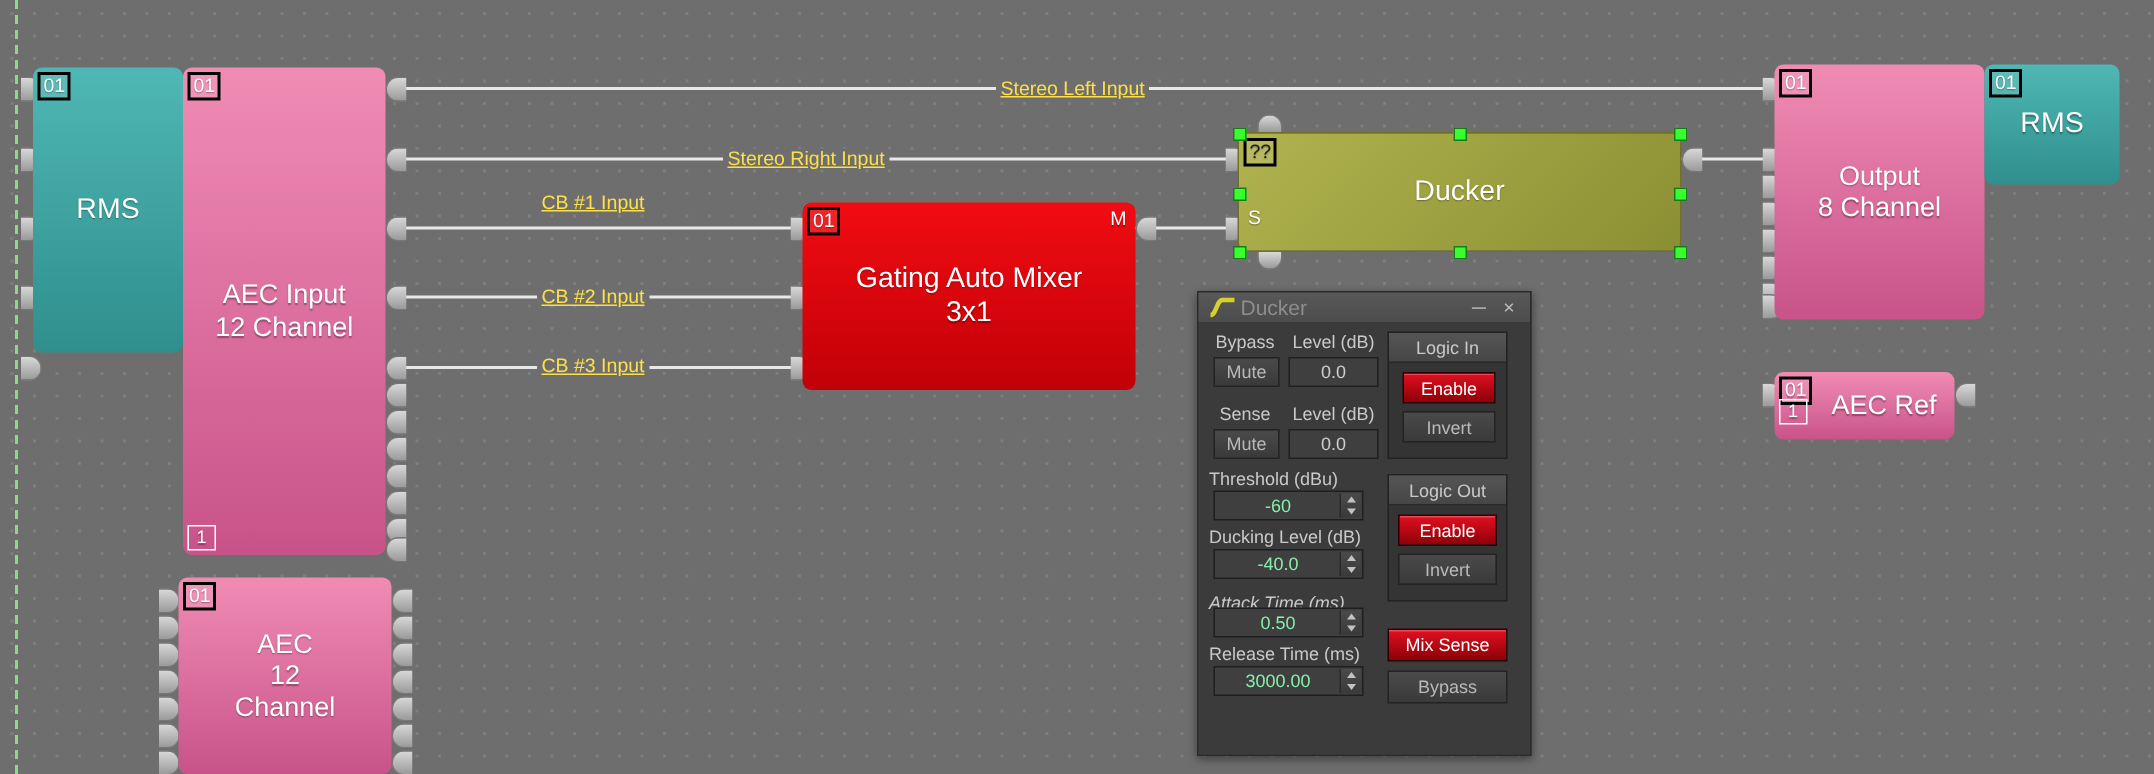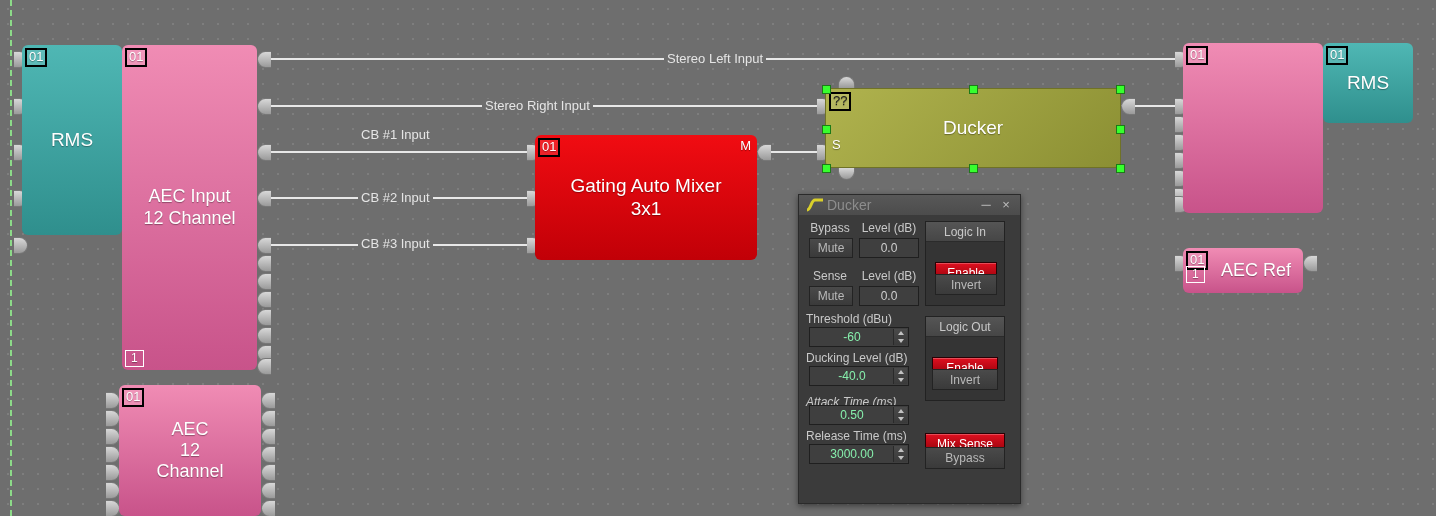--- a/index.html
+++ b/index.html
@@ -14,22 +14,22 @@
           background-size:15px 15px;
           background-position:7px 8px;
           overflow:hidden;}
 
   
   #page-guide{position:absolute;left:10px;top:0;width:0;height:516px;
               border-left:2px dashed #8ee08a;opacity:.95;}
 
   
   .wire{position:absolute;height:2px;background:#e8e8e8;}
-  .wire-label{position:absolute;color:#e5e5e5;font-size:13px;line-height:13px;
-              background:#6e6e6e;padding:0 3px;white-space:nowrap;}
+  .wire-label{position:absolute;color:#fde047;font-size:13px;line-height:13px;
+              background:#6e6e6e;padding:0 3px;white-space:nowrap;text-decoration:underline;}
 
   
   .port{position:absolute;width:13px;height:15px;
         background:linear-gradient(to bottom,#d8d8d8,#9a9a9a);
         border:1px solid #777;}
   .port.left{border-radius:0 9px 9px 0;border-left:none;}
   .port.right{border-radius:9px 0 0 9px;border-right:none;}
 
   
   .block{position:absolute;border-radius:6px;box-sizing:border-box;
@@ -71,21 +71,21 @@
   .fld-label{color:#c9c9c9;font-size:12px;line-height:14px;}
   .dark-box{background:#3f3f3f;border:1px solid #1f1f1f;color:#cfcfcf;
             font-size:12px;text-align:center;box-sizing:border-box;
             display:flex;align-items:center;justify-content:center;}
   .btn-dark{background:linear-gradient(to bottom,#4a4a4a,#3a3a3a);
             border:1px solid #232323;color:#b9b9b9;font-size:12px;
             display:flex;align-items:center;justify-content:center;box-sizing:border-box;}
   .btn-red{background:linear-gradient(to bottom,#e01020,#8e0008);
            border:1px solid #2a0004;color:#ffffff;font-size:12px;font-weight:normal;
            display:flex;align-items:center;justify-content:center;box-sizing:border-box;
-           box-shadow:inset 0 1px 0 rgba(255,255,255,.25);margin-top:14px;}
+           box-shadow:inset 0 1px 0 rgba(255,255,255,.25);}
   .group{position:absolute;background:#343434;border:1px solid #222;box-sizing:border-box;}
   .group-title{height:19px;background:linear-gradient(to bottom,#555,#464646);
                border-bottom:1px solid #2b2b2b;color:#c9c9c9;font-size:12px;
                display:flex;align-items:center;justify-content:center;}
   .spin{position:absolute;right:1px;top:1px;bottom:1px;width:13px;
         background:linear-gradient(to bottom,#4a4a4a,#3a3a3a);border-left:1px solid #2a2a2a;
         display:flex;flex-direction:column;align-items:center;justify-content:space-around;}
   .spin i{display:block;width:0;height:0;border-left:3px solid transparent;
           border-right:3px solid transparent;}
   .spin i.up{border-bottom:4px solid #c2c2c2;}
@@ -207,20 +207,22 @@
   <div class="port left" style="left:1175px;top:51px;"></div>
   <div class="port left" style="left:1175px;top:98px;"></div>
   <div class="port left" style="left:1175px;top:116px;"></div>
   <div class="port left" style="left:1175px;top:134px;"></div>
   <div class="port left" style="left:1175px;top:152px;"></div>
   <div class="port left" style="left:1175px;top:170px;"></div>
   <div class="port left" style="left:1175px;top:188px;"></div>
   <div class="port left" style="left:1175px;top:196px;"></div>
   <div class="block blk-pink" style="left:1183px;top:43px;width:140px;height:170px;font-size:18px;white-space:pre-line;">
     <span class="badge">01</span>
+    <span>Output
+8 Channel</span>
   </div>
 
   <div class="block blk-teal" style="left:1323px;top:43px;width:90px;height:80px;font-size:19px;">
     <span class="badge">01</span>
     <span>RMS</span>
   </div>
 
   <div class="port left" style="left:1175px;top:255px;"></div>
   <div class="block blk-pink" style="left:1183px;top:248px;width:120px;height:45px;font-size:18px;">
     <span class="badge">01</span>

